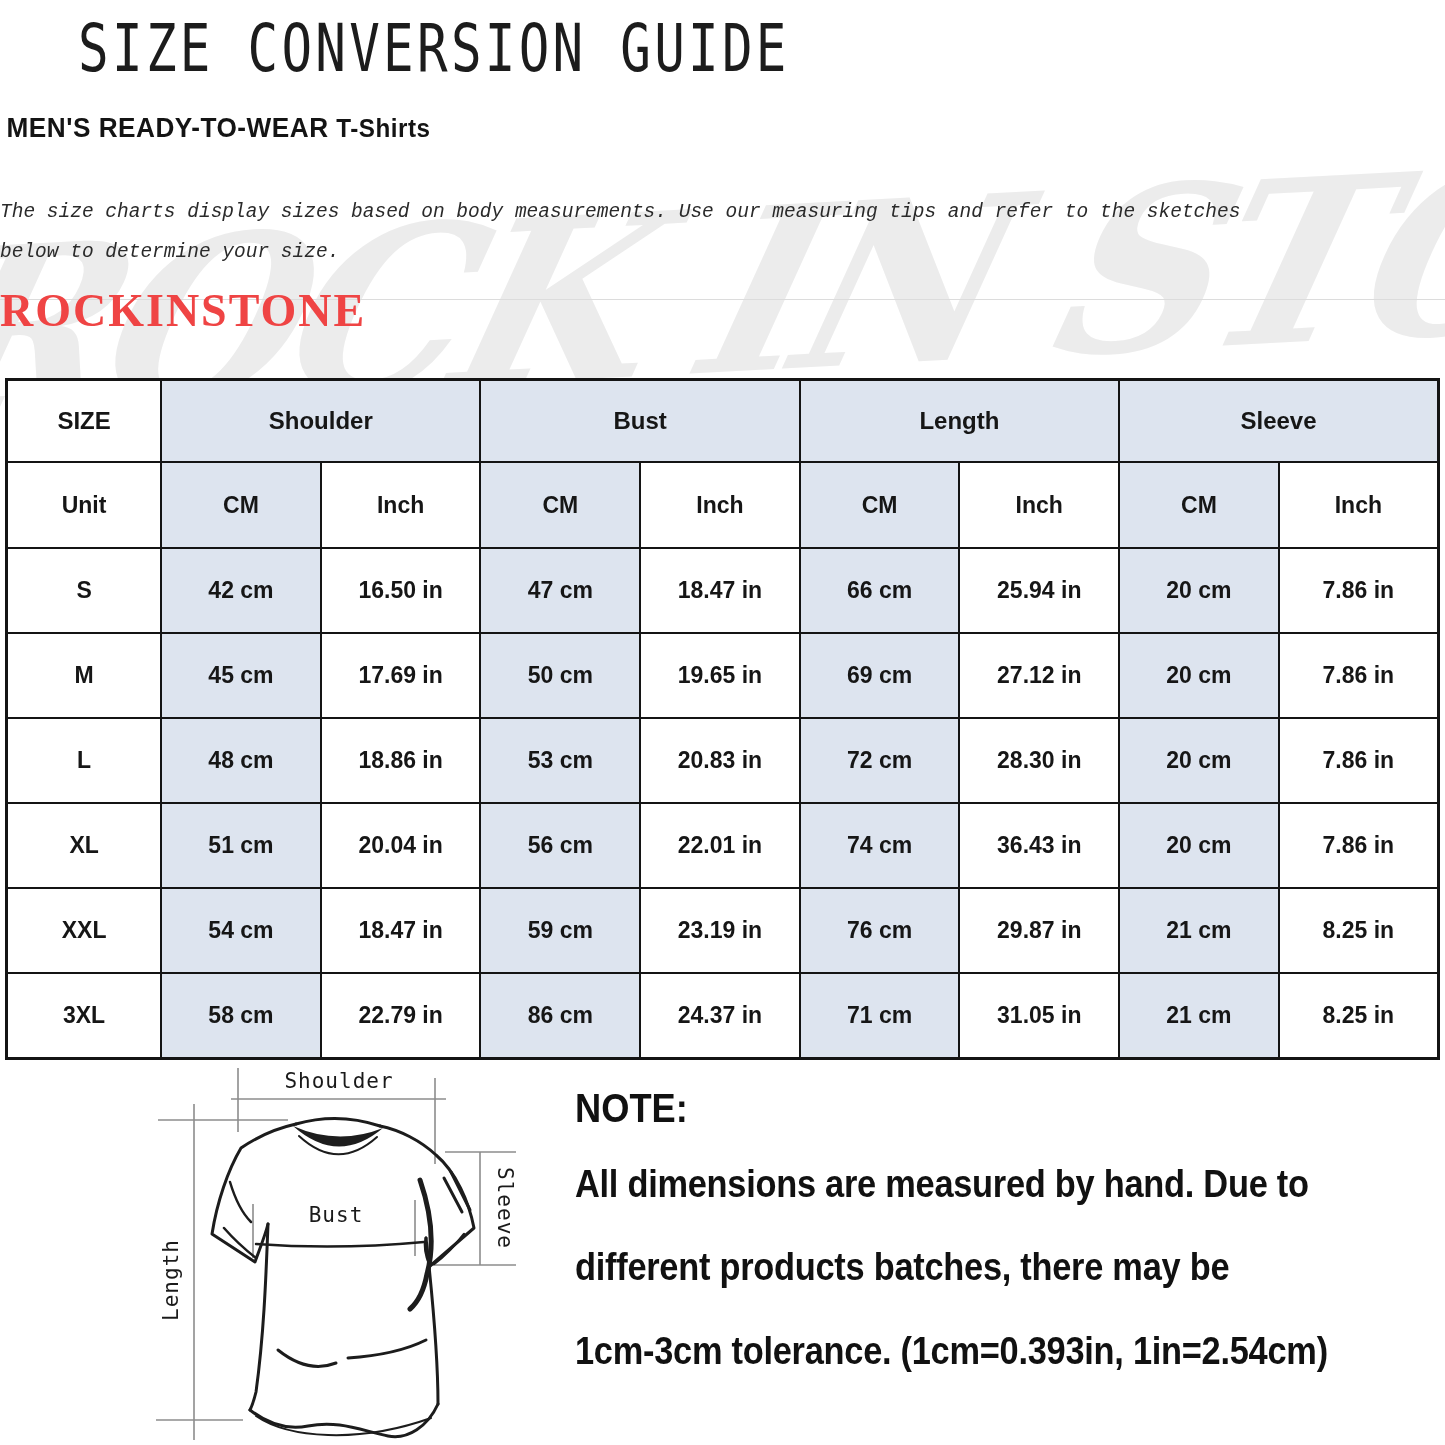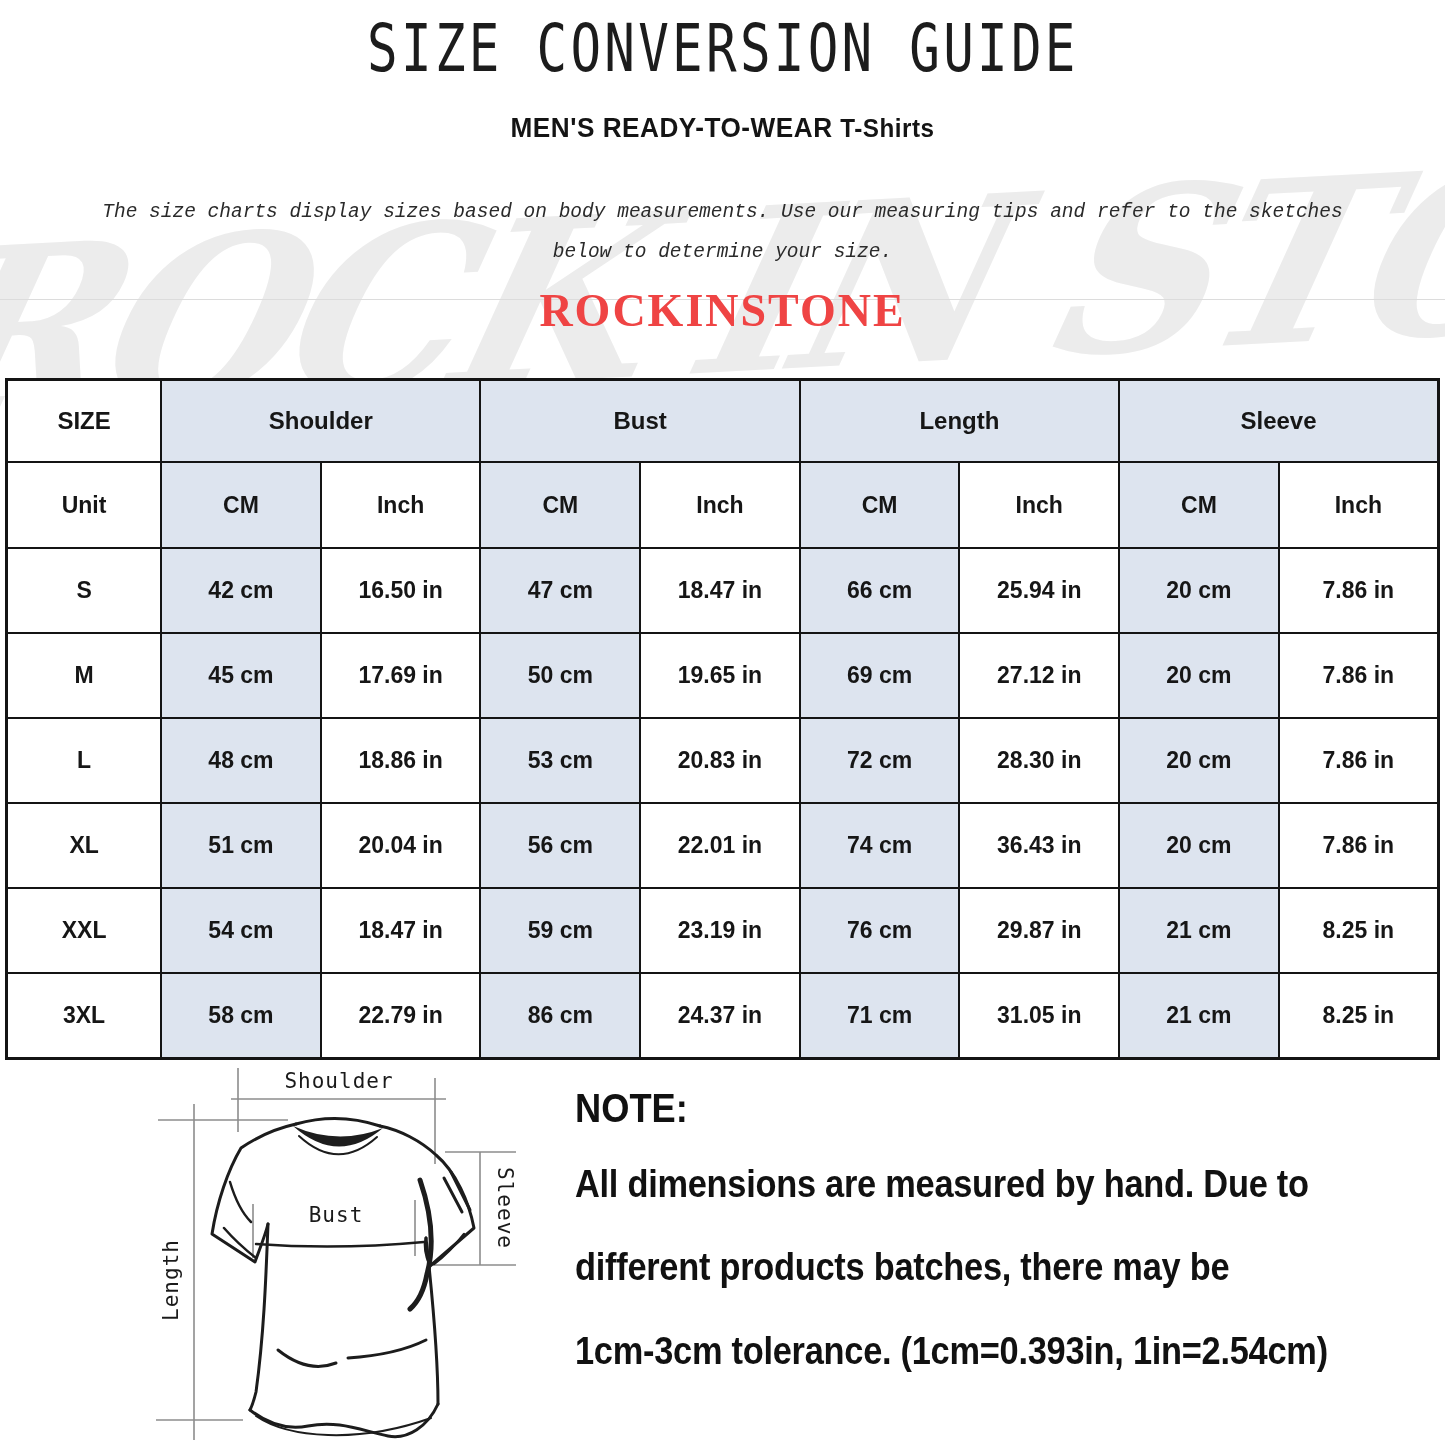--- a/index.html
+++ b/index.html
@@ -10,21 +10,21 @@
   
   .watermark{
     position:absolute;top:150px;left:-60px;z-index:0;
     font-family:"DejaVu Serif",serif;font-style:italic;font-weight:700;
     font-size:225px;letter-spacing:-12px;white-space:nowrap;
     color:#ececec;transform:rotate(-3deg) skewX(-18deg);
     user-select:none;
   }
   .brand-line{position:absolute;top:299px;left:0;width:1445px;height:1px;background:#dcdcdc;z-index:0;}
   
-  .hdr{position:absolute;left:0;width:1445px;text-align:center;z-index:2;}
+  .hdr{position:absolute;left:0;width:1445px;z-index:2;}
   .title-wrap{top:10px;}
   .title{
     display:inline-block;font-family:"DejaVu Sans Mono",monospace;
     font-size:62px;font-weight:500;letter-spacing:4px;white-space:nowrap;
     transform:scale(0.82,1.05);transform-origin:center top;color:#1c1c1c;
   }
   .subtitle-wrap{top:113px;}
   .subtitle{display:inline-block;font-size:27px;font-weight:700;letter-spacing:0.5px;
     transform:scaleX(0.97);transform-origin:center top;color:#141414;}
   .subtitle .product{font-size:25px;}

